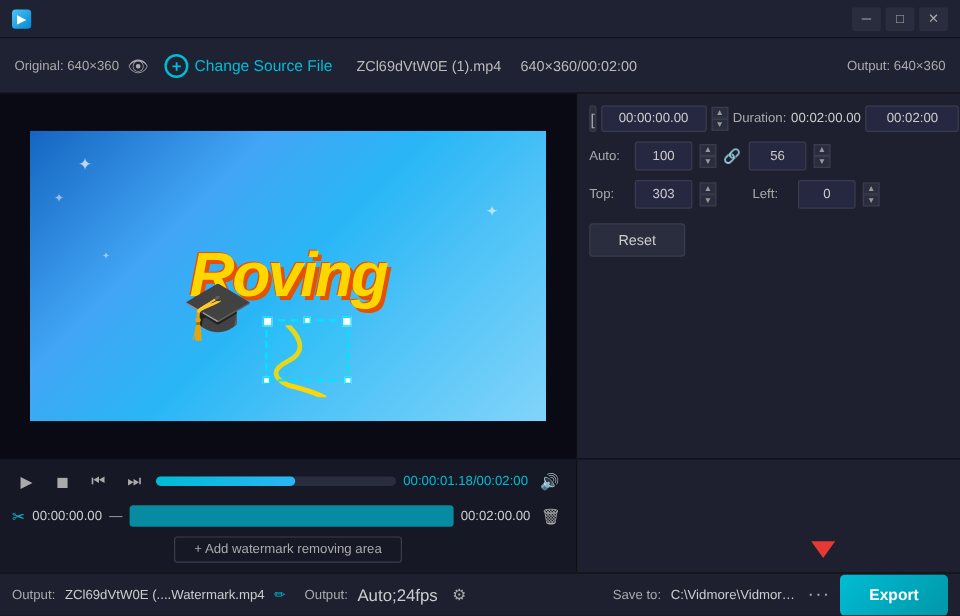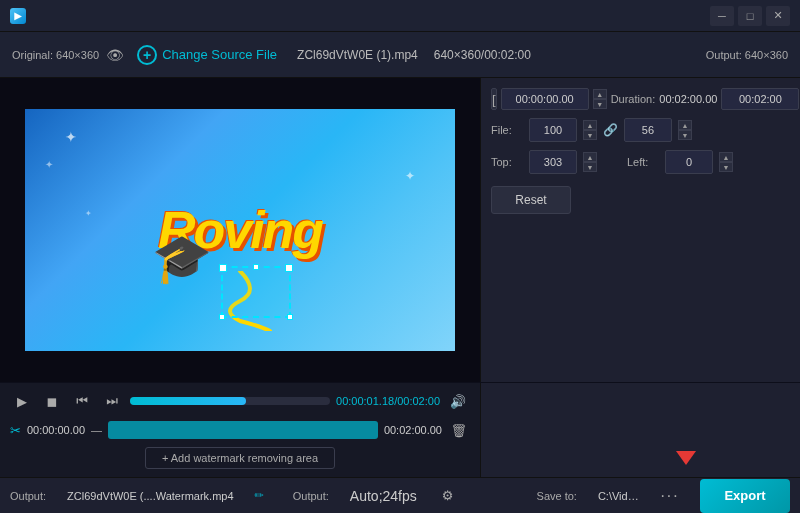--- a/index.html
+++ b/index.html
@@ -377,21 +377,21 @@
     }
 
     
     .bottom-bar {
       height: 36px;
       background: #1e2030;
       border-top: 1px solid #111;
       display: flex;
       align-items: center;
       padding: 0 10px;
-      gap: 21px;
+      gap: 8px;
     }
     .output-file-label {
       color: #aaa; font-size: 11px;
     }
     .output-file-name {
       color: #ccc; font-size: 11px;
     }
     .edit-icon {
       color: #00bcd4; font-size: 11px; cursor: pointer;
     }
@@ -553,21 +553,21 @@
           <button class="spin-btn">▲</button>
           <button class="spin-btn">▼</button>
         </div>
         <span class="duration-label">Duration:</span>
         <span class="duration-value">00:02:00.00</span>
         <input class="time-input" type="text" style="width: 78px;" value="00:02:00">
 
       </div>
 
       <div class="size-row">
-        <span class="prop-label">File:</span>
+        <span class="prop-label">Auto:</span>
         <input class="prop-input" type="text" value="100" style="">
         <div class="spin-group">
           <button class="spin-btn">▲</button>
           <button class="spin-btn">▼</button>
         </div>
         <span class="link-icon">🔗</span>
         <input class="prop-input" type="text" value="56" style="">
         <div class="spin-group">
           <button class="spin-btn">▲</button>
           <button class="spin-btn">▼</button>

